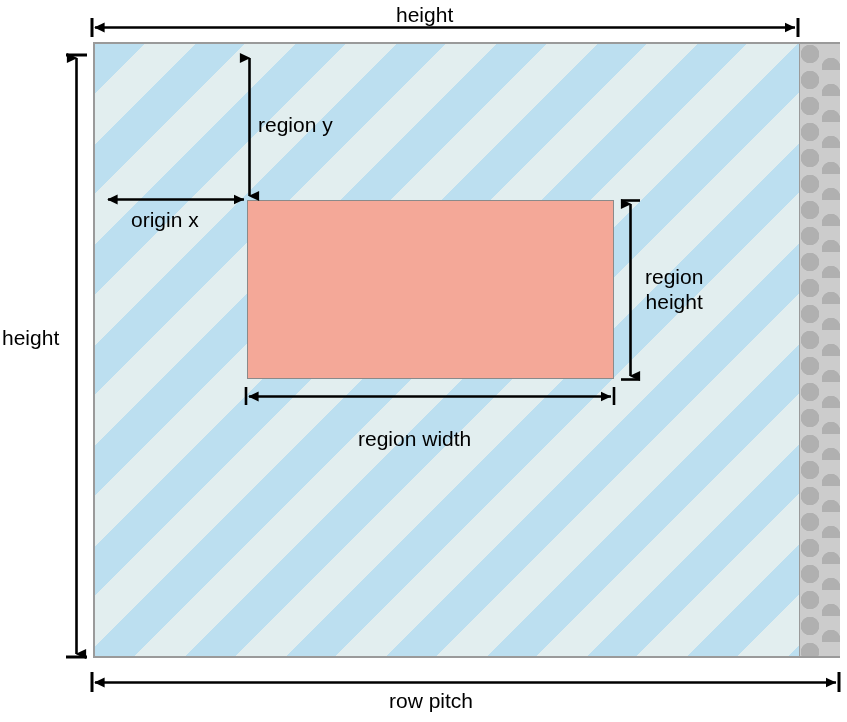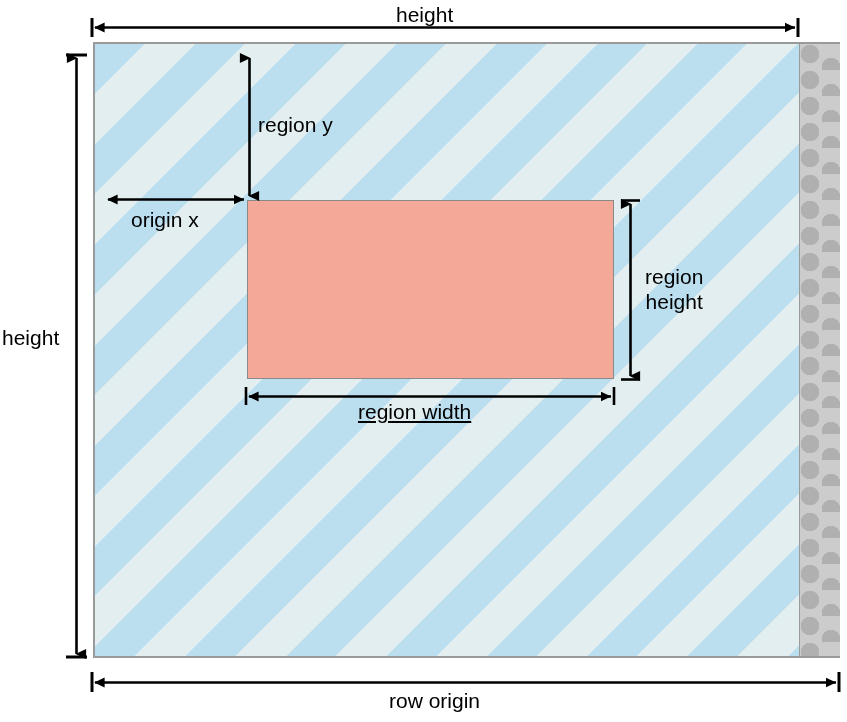--- a/index.html
+++ b/index.html
@@ -37,21 +37,21 @@
   
   #arrows{position:absolute;left:0;top:0;width:847px;height:722px;pointer-events:none;}
 
   
   .lbl{position:absolute;color:#000;font-size:21px;line-height:25px;white-space:pre;}
   .lbl-width{left:396px;top:2px;}
   .lbl-height{left:2px;top:325px;}
   .lbl-rowpitch{left:389px;top:688px;}
   .lbl-originx{left:131px;top:207px;}
   .lbl-originy{left:258px;top:112px;}
-  .lbl-regionw{left:358px;top:399px;text-decoration:underline;}
+  .lbl-regionw{left:358px;top:426px;}
   .lbl-regionh{left:645px;top:264px;text-align:center;}
 </style>
 </head>
 <body>
 
 <div id="stage">
 
   <div class="buffer-frame">
     <div class="stripe-area"></div>
     <div class="pad-area"></div>
@@ -109,19 +109,19 @@
 
     <g>
       <line x1="621" y1="200.5" x2="640" y2="200.5" stroke="#000" stroke-width="2.6"></line>
       <line x1="621" y1="379.5" x2="640" y2="379.5" stroke="#000" stroke-width="2.6"></line>
       <line x1="630.5" y1="204" x2="630.5" y2="376" stroke="#000" stroke-width="2.6" marker-start="url(#ahU)" marker-end="url(#ahD)"></line>
     </g>
   </svg>
 
   <div class="lbl lbl-width">height</div>
   <div class="lbl lbl-height">height</div>
-  <div class="lbl lbl-rowpitch">row origin</div>
+  <div class="lbl lbl-rowpitch">row pitch</div>
   <div class="lbl lbl-originx">origin x</div>
   <div class="lbl lbl-originy">region y</div>
   <div class="lbl lbl-regionw">region width</div>
   <div class="lbl lbl-regionh"><span>region</span><br><span>height</span></div>
 
 </div>
 
 </body></html>

